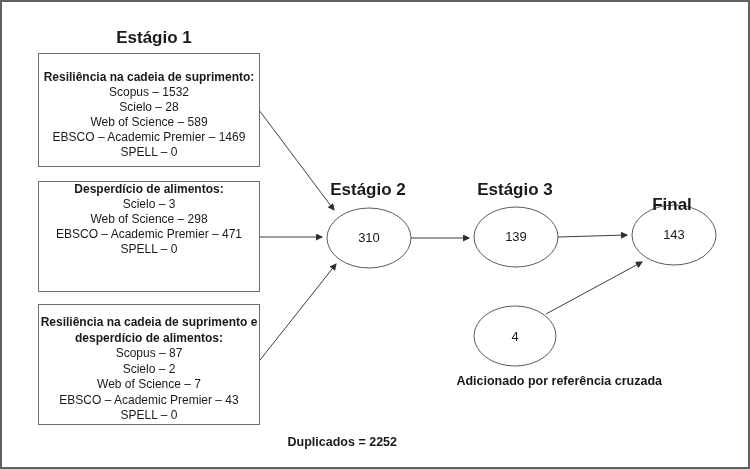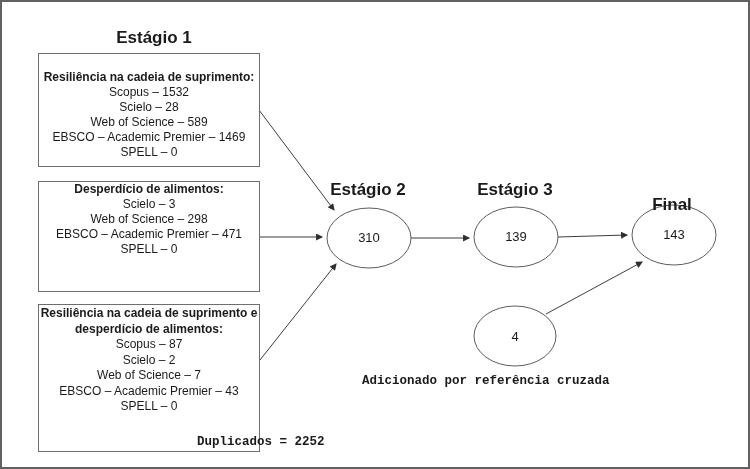--- a/index.html
+++ b/index.html
@@ -29,21 +29,21 @@
     left: 36px;
     width: 222px;
     box-sizing: border-box;
     border: 1px solid #6e6e6e;
     background: #ffffff;
     text-align: center;
     font-size: 12px;
   }
   .box1 { top: 51px;  height: 114px; padding-top: 16px; line-height: 15px; }
   .box2 { top: 179px; height: 111px; padding-top: 0; line-height: 15px; }
-  .box3 { top: 302px; height: 148px; padding-top: 1px;  line-height: 15.5px; }
+  .box3 { top: 302px; height: 121px; padding-top: 10px;  line-height: 15.5px; }
   .box-title { font-weight: bold; }
   .box-line { font-weight: normal; }
   .stage-label {
     position: absolute;
     font-weight: bold;
     font-size: 17px;
     text-align: center;
   }
   .lbl-stage1 { left: 37px;  top: 26px;  width: 230px; }
   .lbl-stage2 { left: 306px; top: 178px; width: 120px; }
@@ -57,22 +57,21 @@
     line-height: 16px;
   }
   .num-stage2 { left: 325px; top: 228px; }
   .num-stage3 { left: 472px; top: 227px; }
   .num-final  { left: 630px; top: 225px; }
   .num-cross  { left: 471px; top: 327px; }
   .note {
     position: absolute;
     font-weight: bold;
     font-size: 12.5px;
-    text-align: left;
-    font-family: Liberation Mono, monospace;
+    text-align: right;
   }
   .note-cross { left: 360px; top: 372px; width: 300px; }
   .note-dup   { left: 195px; top: 423px; width: 200px; margin-top: 10px; }
   svg .shape { fill: none; stroke: #5c5c5c; stroke-width: 1; }
   svg .conn  { stroke: #3d3d3d; stroke-width: 1; }
 </style>
 </head>
 <body>
 
 <div class="frame">

